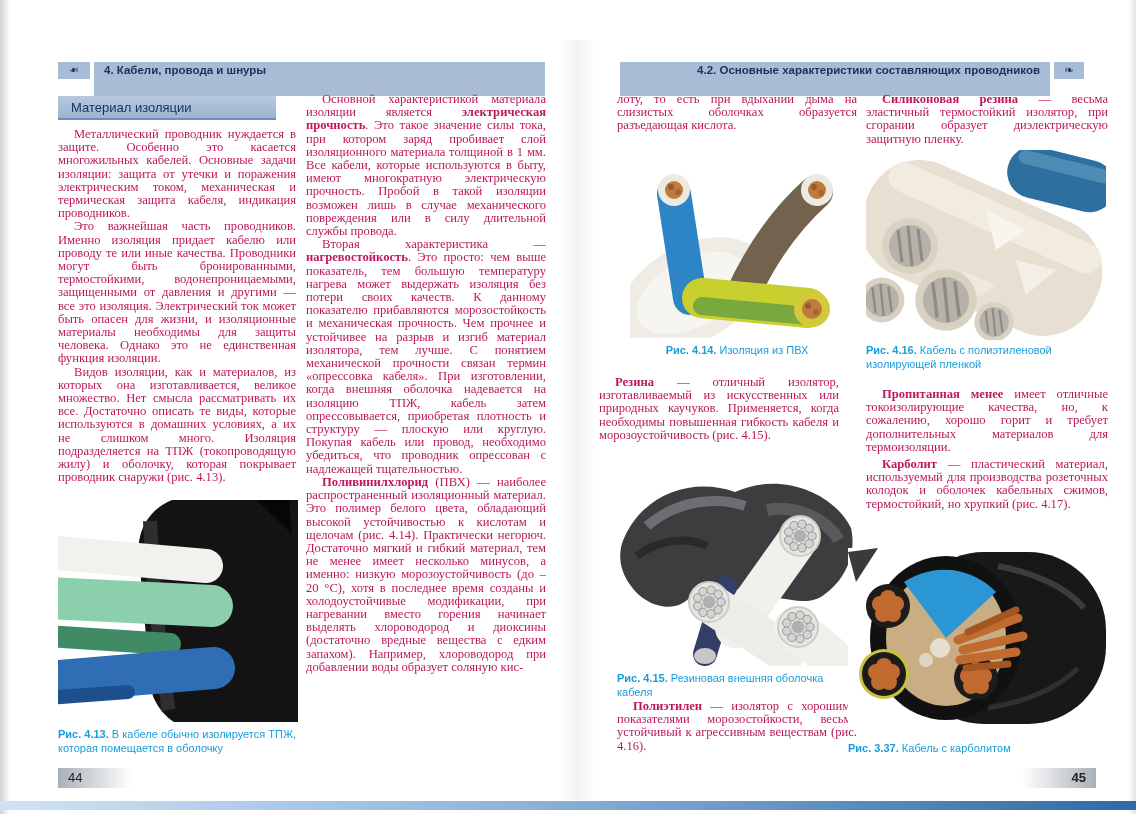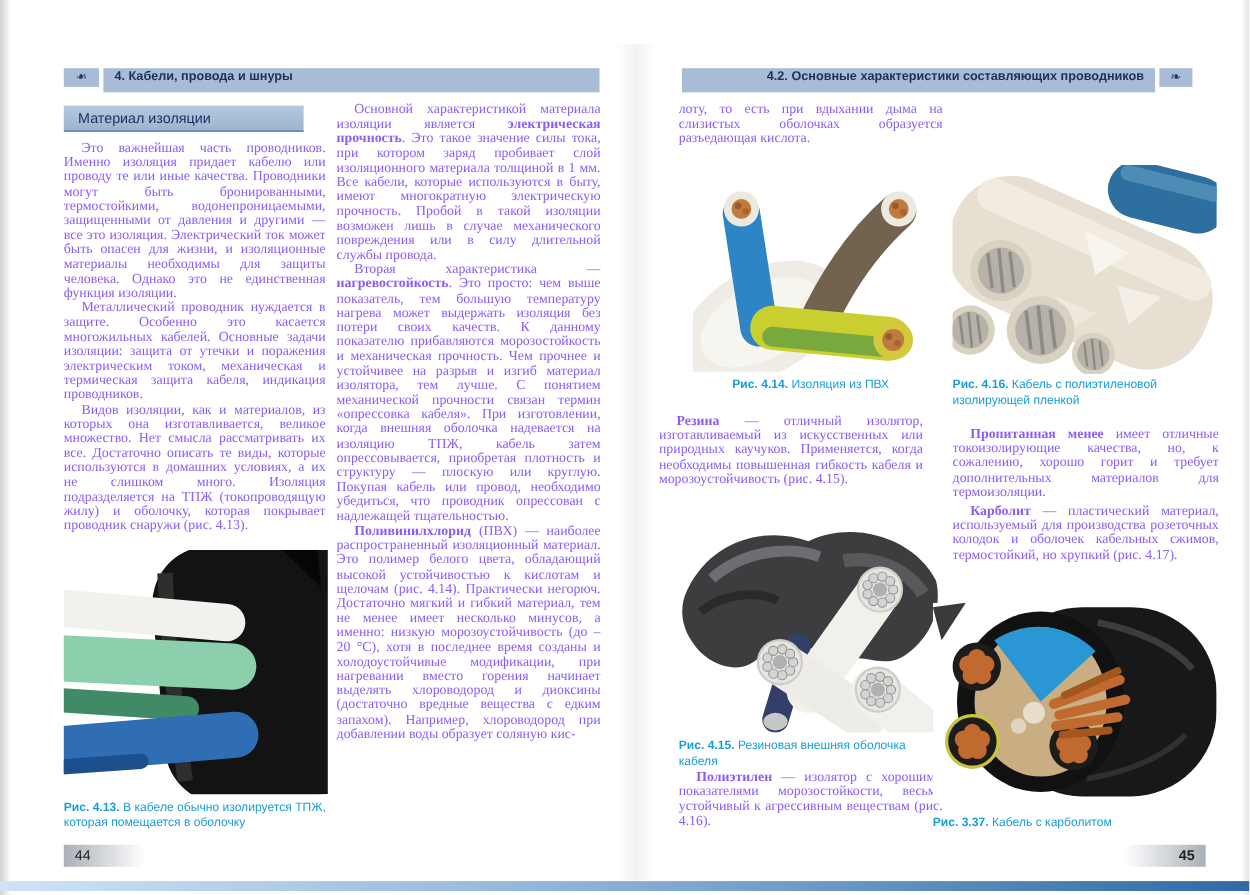--- a/index.html
+++ b/index.html
@@ -5,25 +5,25 @@
   html,body{margin:0;padding:0;background:#ffffff;}
   .spread{position:relative;width:1136px;height:814px;background:#ffffff;overflow:hidden;
           font-family:"Liberation Sans",sans-serif;}
   .abs{position:absolute;}
   .edge-left{left:0;top:0;width:10px;height:814px;background:linear-gradient(to right,#d2d2d2,#ffffff);}
   .edge-right{right:0;top:0;width:8px;height:814px;background:linear-gradient(to left,#e4e4e4,#ffffff);}
   .gutter{left:560px;top:40px;width:36px;height:760px;
           background:linear-gradient(to right,rgba(255,255,255,0),rgba(120,130,145,0.10),rgba(255,255,255,0));}
   .bottom-strip{left:0;top:801px;width:1136px;height:9px;
           background:linear-gradient(to right,#cfe3f5 0%,#8fb4d9 45%,#2f6aa6 100%);}
-  .headerbar{background:#a8bcd6;color:#16325e;font-weight:bold;font-size:11.5px;line-height:17px;height:22px;}
+  .headerbar{background:#a8bcd6;color:#16325e;font-weight:bold;font-size:11.5px;line-height:17px;height:34px;}
   .iconbox{background:#a8bcd6;height:17px;text-align:center;color:#1c3a66;font-size:12px;line-height:16px;}
   .secheading{background:linear-gradient(#b6c8de,#9db4d0);border-bottom:2px solid #6d8fbb;color:#14325f;
           font-weight:normal;font-size:13px;line-height:24px;height:24px;padding-left:13px;}
-  .bodytext{font-family:"Liberation Serif",serif;font-size:12.6px;line-height:13.2px;color:#8b5cf6;
+  .bodytext{font-family:"Liberation Serif",serif;font-size:12.6px;line-height:13.2px;color:#be185d;
           text-align:justify;overflow:hidden;}
   .para{margin:0;text-indent:16px;}
   .para.noindent{text-indent:0;}
   .para b{font-weight:bold;}
   .caption{font-size:11px;line-height:13.5px;color:#189dd9;}
   .caption b{color:#189dd9;}
   .caption.centered{text-align:center;}
   .pagenum{font-size:13px;line-height:20px;height:20px;color:#222;}
   .pagenum.left{background:linear-gradient(to right,#aab0b8,#ffffff);padding-left:10px;}
   .pagenum.right{background:linear-gradient(to left,#aab0b8,#ffffff);text-align:right;padding-right:10px;font-weight:bold;}
@@ -38,22 +38,22 @@
   <div class="abs edge-right"></div>
   <div class="abs gutter"></div>
   <div class="abs bottom-strip"></div>
 
   <div class="abs iconbox" style="left:58px;top:62px;width:32px;"><span style="display:inline-block;transform:scaleX(-1);">❧</span></div>
   <div class="abs headerbar" style="left:94px;top:62px;width:451px;padding-left:10px;box-sizing:border-box;"><span>4. Кабели, провода и шнуры</span></div>
 
   <div class="abs secheading" style="left:58px;top:96px;width:218px;box-sizing:border-box;"><span>Материал изоляции</span></div>
 
   <div class="abs bodytext" style="left:58px;top:128px;width:238px;height:370px;">
+    <p class="para">Металлический проводник нуждается в защите. Особенно это касается многожильных кабелей. Основные задачи изоляции: защита от утечки и поражения электрическим током, механическая и термическая защита кабеля, индикация проводников.</p>
     <p class="para">Это важнейшая часть проводников. Именно изоляция придает кабелю или проводу те или иные качества. Проводники могут быть бронированными, термостойкими, водонепроницаемыми, защищенными от давления и другими — все это изоляция. Электрический ток может быть опасен для жизни, и изоляционные материалы необходимы для защиты человека. Однако это не единственная функция изоляции.</p>
-    <p class="para">Металлический проводник нуждается в защите. Особенно это касается многожильных кабелей. Основные задачи изоляции: защита от утечки и поражения электрическим током, механическая и термическая защита кабеля, индикация проводников.</p>
     <p class="para">Видов изоляции, как и материалов, из которых она изготавливается, великое множество. Нет смысла рассматривать их все. Достаточно описать те виды, которые используются в домашних условиях, а их не слишком много. Изоляция подразделяется на ТПЖ (токопроводящую жилу) и оболочку, которая покрывает проводник снаружи (рис. 4.13).</p>
   </div>
 
   <svg class="abs photo" style="left:58px;top:500px;" width="240" height="222" viewBox="0 0 240 222">
     <rect width="240" height="222" fill="#ffffff"></rect>
     <g transform="rotate(-5 165 110)">
       <rect x="86" y="-6" width="210" height="234" rx="52" fill="#131313"></rect>
       <path d="M100,15 Q96,110 102,205" stroke="#2e2e2e" stroke-width="14" fill="none"></path>
       <path d="M200,-6 L240,40 L240,-6 Z" fill="#060606"></path>
     </g>
@@ -138,20 +138,23 @@
     <use href="#sf" x="183" y="60"></use>
     <use href="#sf" x="92" y="126"></use>
     <use href="#sf" x="181" y="151"></use>
   </svg>
   <div class="abs caption" style="left:617px;top:672px;width:242px;"><b>Рис. 4.15.</b><span> Резиновая внешняя оболочка кабеля</span></div>
 
   <div class="abs bodytext" style="left:617px;top:700px;width:240px;height:70px;">
     <p class="para"><b>Полиэтилен</b> — изолятор с хорошими показателями морозостойкости, весьма устойчивый к агрессивным веществам (рис. 4.16).</p>
   </div>
 
+  <div class="abs bodytext" style="left:866px;top:93px;width:242px;height:56px;">
+    <p class="para"><b>Силиконовая резина</b> — весьма эластичный термостойкий изолятор, при сгорании образует диэлектрическую защитную пленку.</p>
+  </div>
 
   <svg class="abs photo" style="left:866px;top:150px;" width="240" height="190" viewBox="0 0 240 190">
     <defs>
       <g id="core">
           <circle r="28" fill="#d9d2c2"></circle>
           <circle r="21" fill="#b6b2aa"></circle>
         <path d="M-12,-16 L-8,16 M-2,-20 L2,20 M8,-17 L12,15" stroke="#8e8b85" stroke-width="3"></path>
         </g>
     </defs>
     <rect width="240" height="190" fill="#ffffff"></rect>

